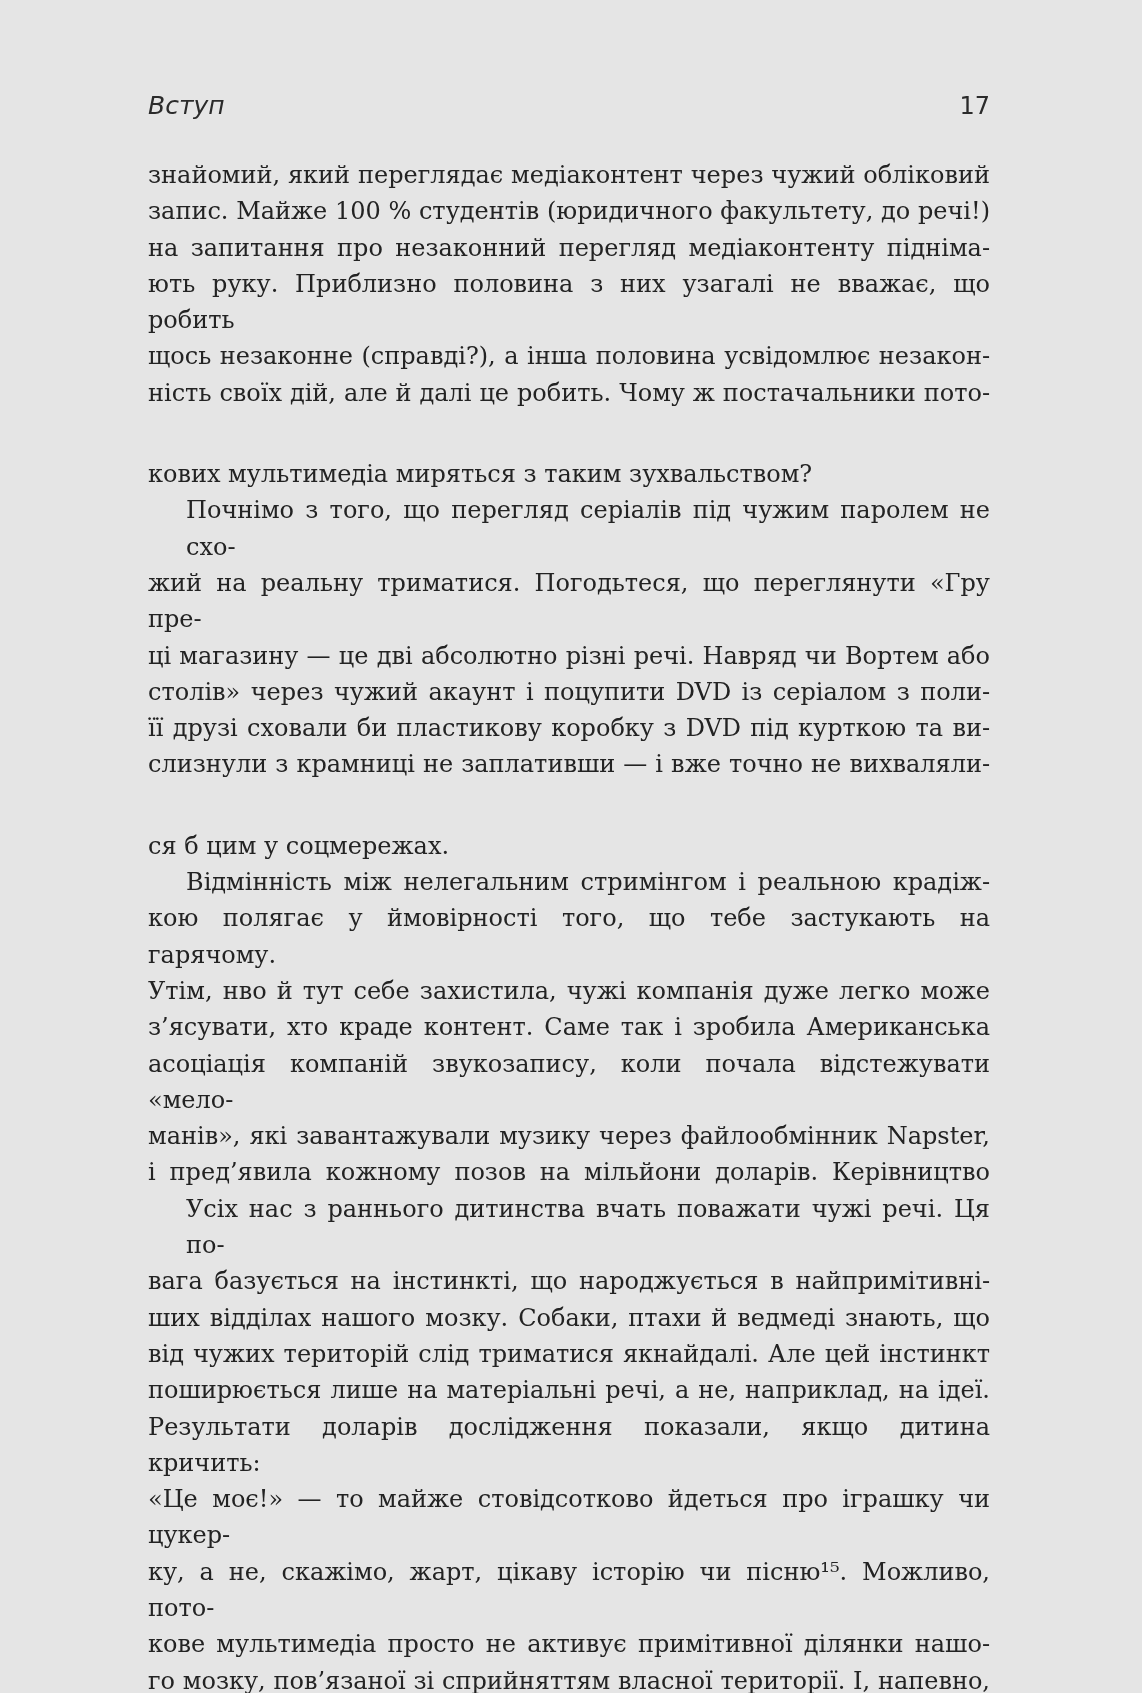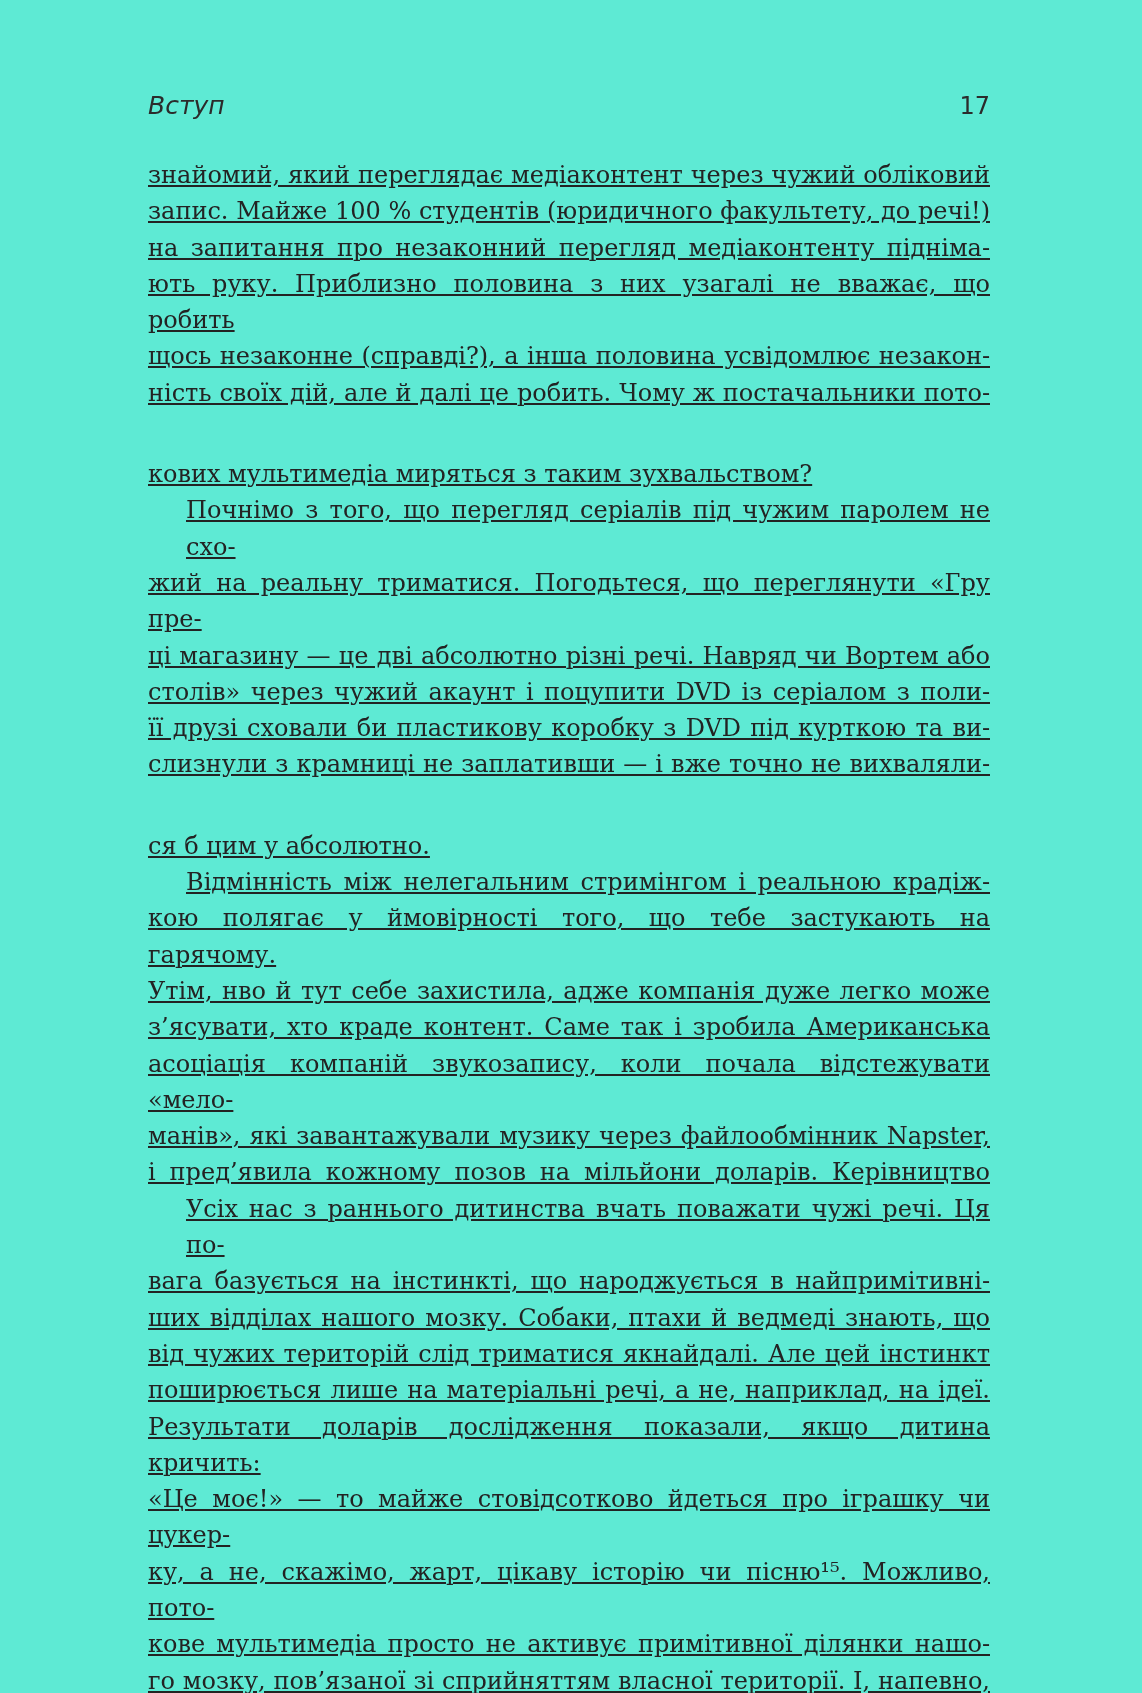--- a/index.html
+++ b/index.html
@@ -4,21 +4,21 @@
 <style>
   html, body {
     margin: 0;
     padding: 0;
     background: #ffffff;
   }
   #page {
     position: relative;
     width: 1142px;
     height: 1693px;
-    background: #5eead4;
+    background: #e5e5e5;
     overflow: hidden;
   }
   #running-header {
     position: absolute;
     top: 92px;
     left: 148px;
     right: 152px;
     display: flex;
     justify-content: space-between;
     align-items: baseline;
@@ -40,21 +40,21 @@
   #body-text {
     position: absolute;
     top: 157px;
     left: 148px;
     width: 842px;
     font-family: "DejaVu Serif", "Liberation Serif", serif;
     font-size: 24px;
     line-height: 36.3px;
     color: #232323;
   }
-  .paragraph { margin: 0; text-decoration: underline; }
+  .paragraph { margin: 0; }
   .text-line {
     text-align: justify;
     -moz-text-align-last: justify;
     text-align-last: justify;
     white-space: normal;
   }
   .text-line.last {
     -moz-text-align-last: left;
     text-align-last: left;
     margin-top: 45px;
@@ -81,26 +81,26 @@
         <div class="text-line">ність своїх дій, але й далі це робить. Чому ж постачальники пото-</div>
         <div class="text-line last">кових мультимедіа миряться з таким зухвальством?</div>
       </div>
       <div class="paragraph">
         <div class="text-line indent">Почнімо з того, що перегляд серіалів під чужим паролем не схо-</div>
         <div class="text-line">жий на реальну триматися. Погодьтеся, що переглянути «Гру пре-</div>
         <div class="text-line">ці магазину — це дві абсолютно різні речі. Навряд чи Вортем або</div>
         <div class="text-line">столів» через чужий акаунт і поцупити DVD із серіалом з поли-</div>
         <div class="text-line">її друзі сховали би пластикову коробку з DVD під курткою та ви-</div>
         <div class="text-line">слизнули з крамниці не заплативши — і вже точно не вихваляли-</div>
-        <div class="text-line last">ся б цим у абсолютно.</div>
+        <div class="text-line last">ся б цим у соцмережах.</div>
       </div>
       <div class="paragraph">
         <div class="text-line indent">Відмінність між нелегальним стримінгом і реальною крадіж-</div>
         <div class="text-line">кою полягає у ймовірності того, що тебе застукають на гарячому.</div>
-        <div class="text-line">Утім, нво й тут себе захистила, адже компанія дуже легко може</div>
+        <div class="text-line">Утім, нво й тут себе захистила, чужі компанія дуже легко може</div>
         <div class="text-line">з’ясувати, хто краде контент. Саме так і зробила Американська</div>
         <div class="text-line">асоціація компаній звукозапису, коли почала відстежувати «мело-</div>
         <div class="text-line">манів», які завантажували музику через файлообмінник Napster,</div>
         <div class="text-line">і пред’явила кожному позов на мільйони доларів. Керівництво</div>
       </div>
       <div class="paragraph">
         <div class="text-line indent">Усіх нас з раннього дитинства вчать поважати чужі речі. Ця по-</div>
         <div class="text-line">вага базується на інстинкті, що народжується в найпримітивні-</div>
         <div class="text-line">ших відділах нашого мозку. Собаки, птахи й ведмеді знають, що</div>
         <div class="text-line">від чужих територій слід триматися якнайдалі. Але цей інстинкт</div>

